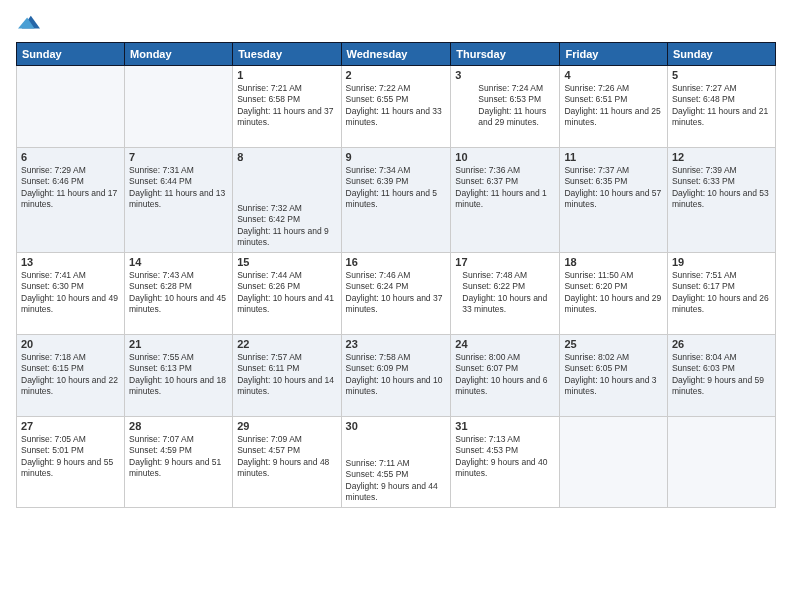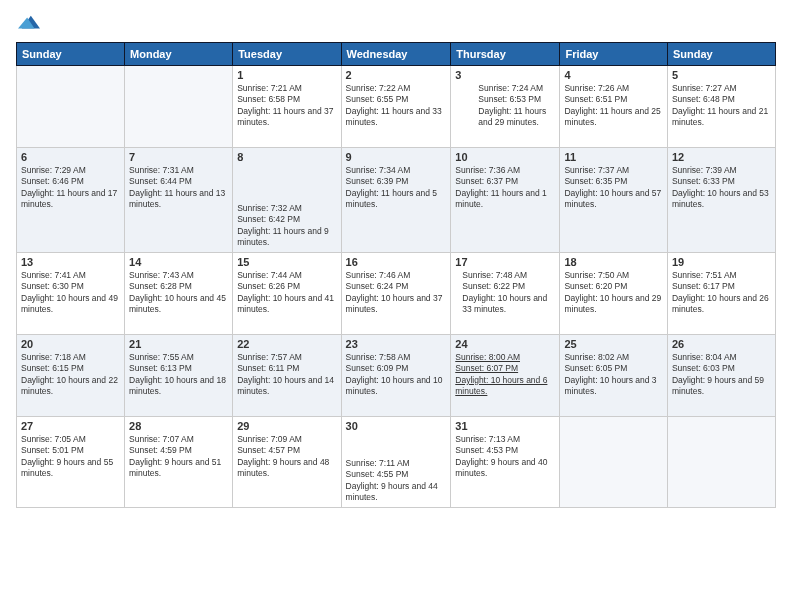--- a/index.html
+++ b/index.html
@@ -236,21 +236,21 @@
 Daylight: 10 hours and 37 minutes.</div>
           </td>
           <td>
             <span class="day-num">17</span>
             <div class="day-info" style="white-space: pre-line; margin-left: 7px;">Sunrise: 7:48 AM
 Sunset: 6:22 PM
 Daylight: 10 hours and 33 minutes.</div>
           </td>
           <td>
             <span class="day-num">18</span>
-            <div class="day-info" style="white-space: pre-line;">Sunrise: 7:50 AM
+            <div class="day-info" style="white-space: pre-line;">Sunrise: 11:50 AM
 Sunset: 6:20 PM
 Daylight: 10 hours and 29 minutes.</div>
           </td>
           <td>
             <span class="day-num">19</span>
             <div class="day-info" style="white-space: pre-line;">Sunrise: 7:51 AM
 Sunset: 6:17 PM
 Daylight: 10 hours and 26 minutes.</div>
           </td>
         </tr>
@@ -274,21 +274,21 @@
 Daylight: 10 hours and 14 minutes.</div>
           </td>
           <td>
             <span class="day-num">23</span>
             <div class="day-info" style="white-space: pre-line;">Sunrise: 7:58 AM
 Sunset: 6:09 PM
 Daylight: 10 hours and 10 minutes.</div>
           </td>
           <td>
             <span class="day-num">24</span>
-            <div class="day-info" style="white-space: pre-line; text-decoration: underline;">Sunrise: 8:00 AM
+            <div class="day-info" style="white-space: pre-line;">Sunrise: 8:00 AM
 Sunset: 6:07 PM
 Daylight: 10 hours and 6 minutes.</div>
           </td>
           <td>
             <span class="day-num">25</span>
             <div class="day-info" style="white-space: pre-line;">Sunrise: 8:02 AM
 Sunset: 6:05 PM
 Daylight: 10 hours and 3 minutes.</div>
           </td>
           <td>

